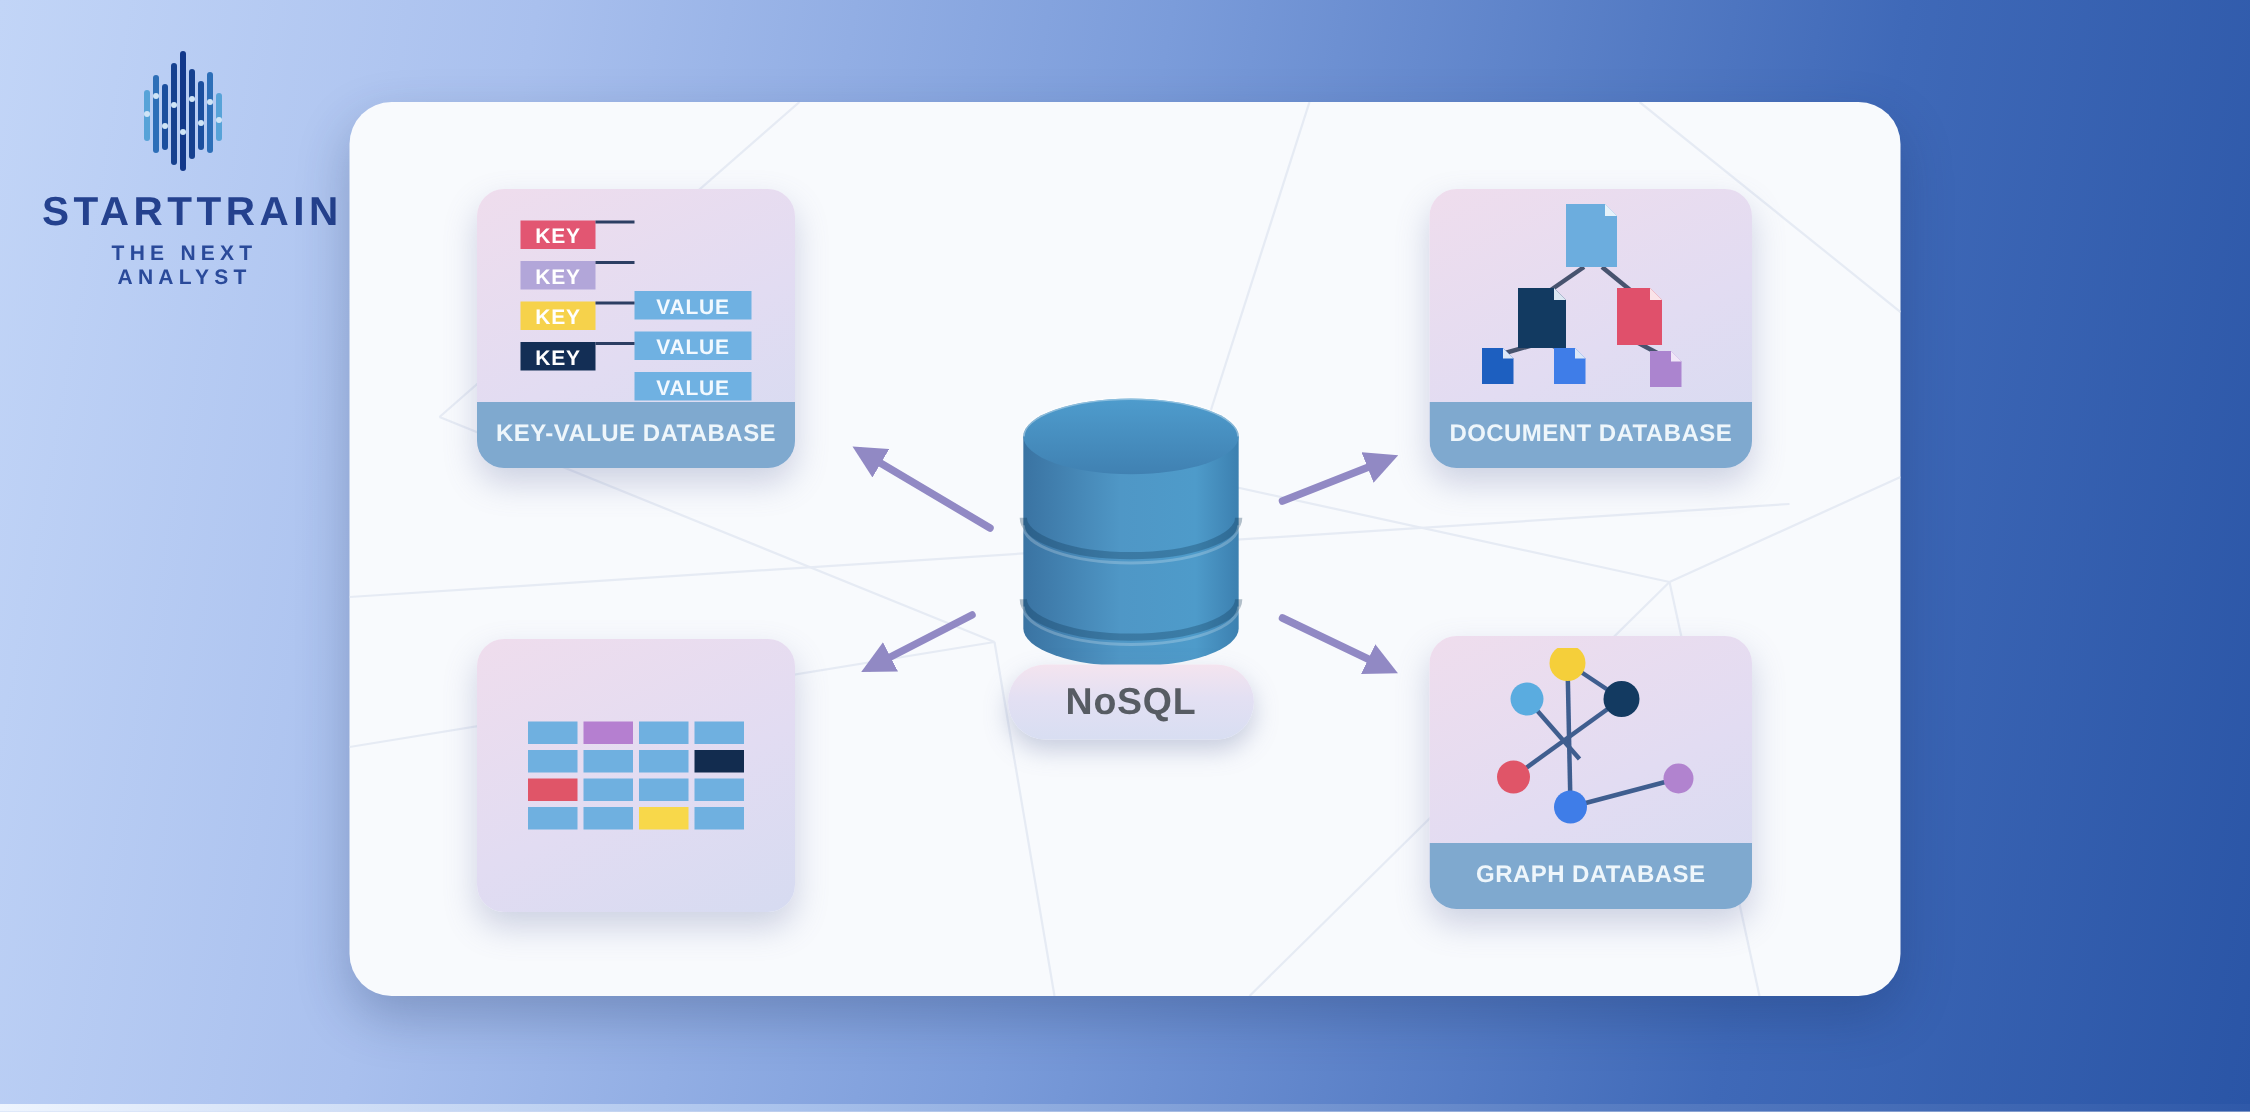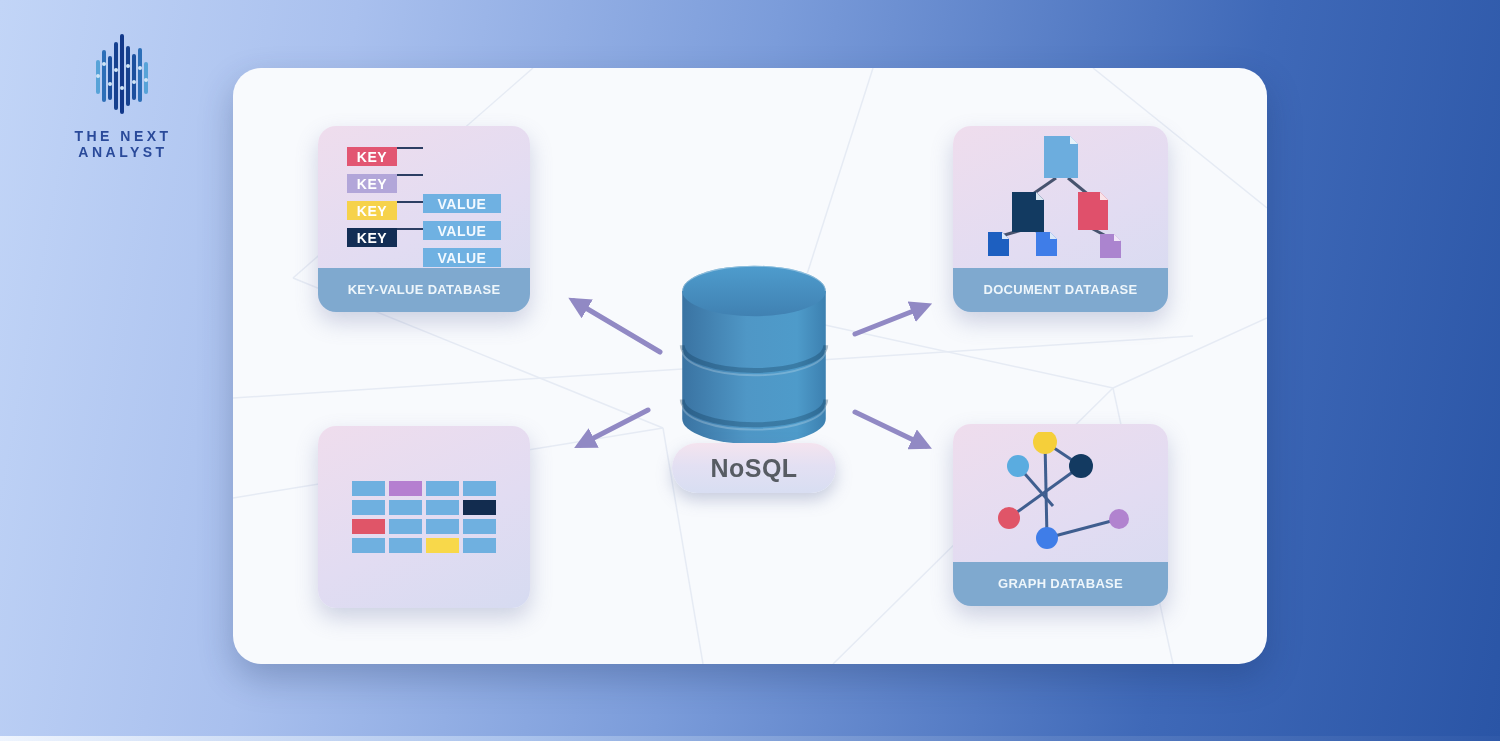--- a/index.html
+++ b/index.html
@@ -34,21 +34,21 @@
     box-shadow:0 10px 22px rgba(105,115,165,0.30);
     display:flex;flex-direction:column;
   }
   .card-kv{left:85px;top:58px;width:212px;height:186px;}
   .card-doc{left:720px;top:58px;width:215px;height:186px;}
   .card-col{left:85px;top:358px;width:212px;height:182px;}
   .card-graph{left:720px;top:356px;width:215px;height:182px;}
   .card-body{flex:1;display:flex;align-items:center;justify-content:center;}
   .card-label{
     flex:0 0 auto;display:flex;align-items:center;justify-content:center;text-align:center;
-    color:#eef6fb;font-weight:bold;font-size:13px;letter-spacing:0.3px;line-height:1.2;
+    color:#eef6fb;font-weight:bold;font-size:16px;letter-spacing:0.3px;line-height:1.2;
     padding:4px 8px;box-sizing:border-box;
   }
   .label-1line{height:44px;}
   .label-2line{height:58px;}
 
   
   .kv-rows{width:100%;padding:0 29px;box-sizing:border-box;display:flex;flex-direction:column;gap:8px;}
   .kv-row{display:flex;align-items:flex-start;height:19px;}
   .kv-key{
     width:50px;flex:0 0 auto;height:100%;display:flex;align-items:center;justify-content:center;
@@ -95,20 +95,21 @@
       <circle cx="8" cy="30" r="2" fill="#cfe4f6"></circle>
       <circle cx="14" cy="50" r="2" fill="#cfe4f6"></circle>
       <circle cx="20" cy="36" r="2" fill="#cfe4f6"></circle>
       <circle cx="26" cy="54" r="2" fill="#cfe4f6"></circle>
       <circle cx="32" cy="32" r="2" fill="#cfe4f6"></circle>
       <circle cx="38" cy="48" r="2" fill="#cfe4f6"></circle>
       <circle cx="44" cy="34" r="2" fill="#cfe4f6"></circle>
       <circle cx="50" cy="46" r="2" fill="#cfe4f6"></circle>
     </g>
   </svg>
+  <div class="brand-name">STARTTRAIN</div>
   <div class="brand-tagline">THE NEXT ANALYST</div>
 </div>
 
 <div class="panel">
 
   <svg class="panel-mesh" width="1034" height="596" viewBox="0 0 1034 596">
     <g stroke="#e6ebf4" stroke-width="1.5" fill="none">
       <line x1="300" y1="0" x2="60" y2="210"></line>
       <line x1="60" y1="210" x2="430" y2="360"></line>
       <line x1="430" y1="360" x2="470" y2="596"></line>

